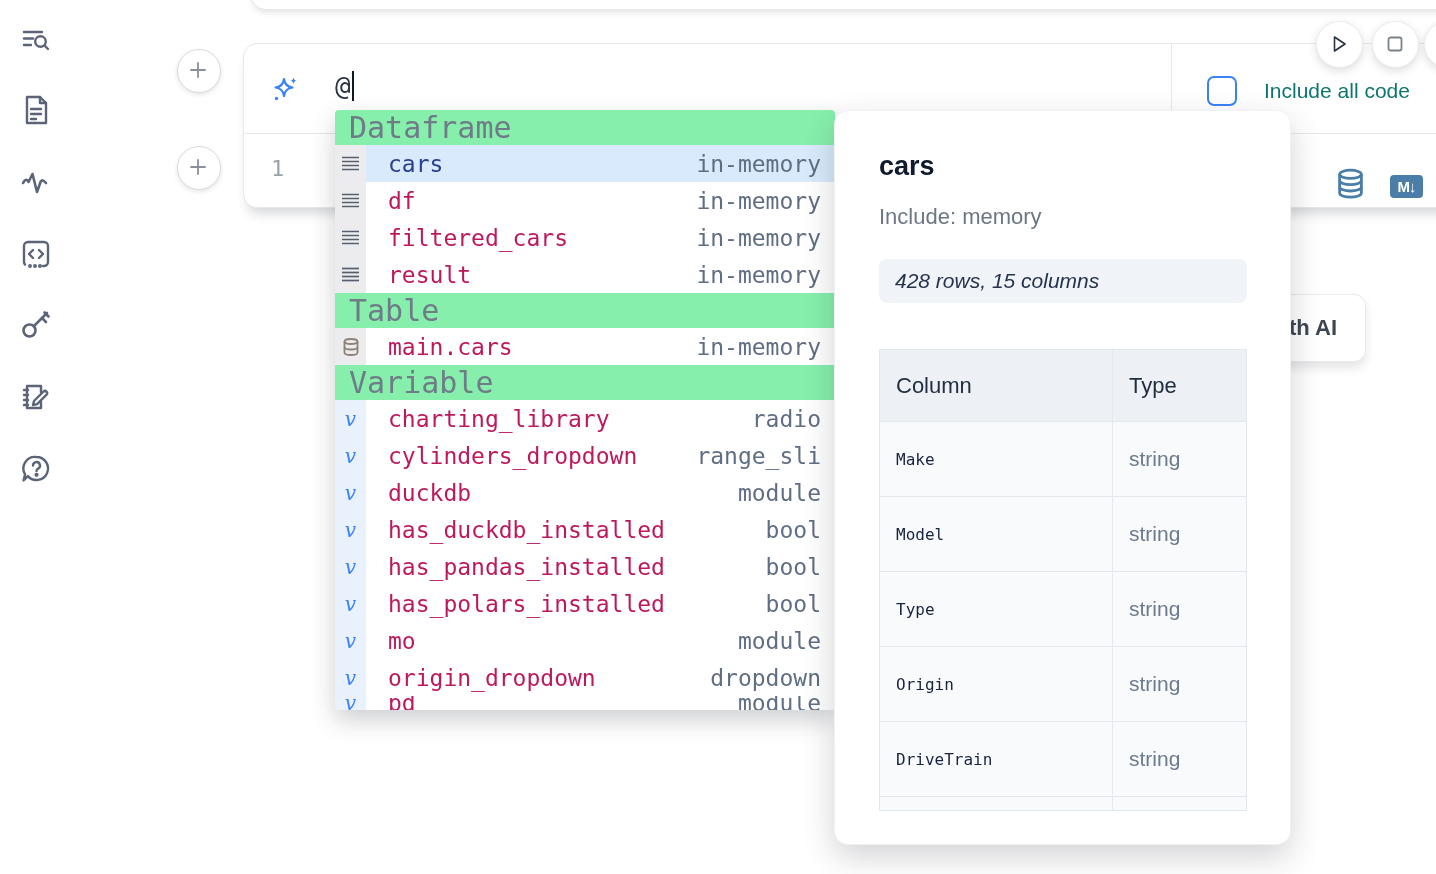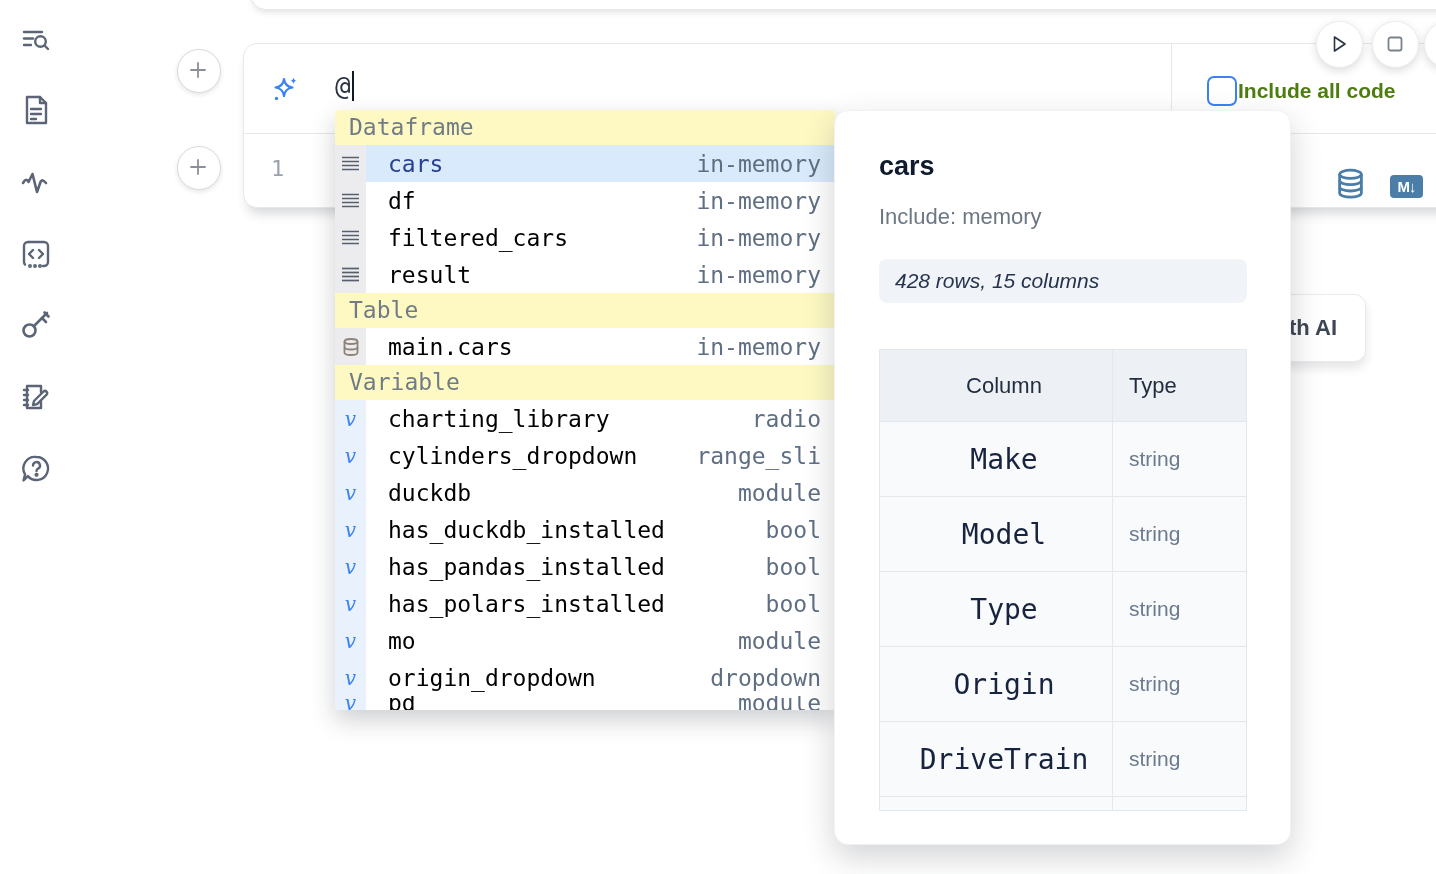--- a/index.html
+++ b/index.html
@@ -25,21 +25,21 @@
   .cell{position:absolute;left:243px;top:43px;width:1212px;height:163px;background:#fff;
     border:1px solid #e7e8ea;border-radius:14px 0 0 14px;
     box-shadow:0 10px 12px -5px rgba(40,45,55,.20);z-index:2;}
   .prompt-row{position:absolute;left:0;top:0;width:100%;height:89px;border-bottom:1px solid #e7e8ea;}
   .sparkle{position:absolute;left:26px;top:31px;width:30px;height:30px;}
   .prompt-text{position:absolute;left:91px;top:27px;font-size:26px;color:#2a3342;}
   .caret{display:inline-block;width:2px;height:30px;background:#111826;vertical-align:-6px;margin-left:1px;}
   .v-divider{position:absolute;left:927px;top:0;width:1px;height:89px;background:#e7e8ea;}
   .checkbox{position:absolute;left:963px;top:32px;width:26px;height:26px;border:2.5px solid #3b82f6;
     border-radius:7px;background:#fff;}
-  .include-label{position:absolute;left:994px;top:35px;font-size:21px;color:#4d7c0f;font-weight:bold;}
+  .include-label{position:absolute;left:1020px;top:35px;font-size:21px;color:#0f766e;}
   .code-row{position:absolute;left:0;top:90px;width:100%;height:72px;}
   .line-no{position:absolute;left:27px;top:22px;font-size:22px;color:#99a2ac;}
   .db-big{position:absolute;left:1092px;top:34px;width:29px;height:32px;color:#4a7da8;}
   .db-big svg,.db-small svg{width:100%;height:100%;display:block;}
   .md-badge{position:absolute;left:1146px;top:41px;width:33px;height:23px;background:#4a7da8;
     border-radius:4px;color:#fff;font-weight:bold;font-size:15px;text-align:center;line-height:23px;
     letter-spacing:-1px;}
 
   
   .circle-btn{position:absolute;width:45px;height:45px;border-radius:50%;background:#fff;
@@ -49,30 +49,30 @@
   
   .genai-btn{position:absolute;left:1140px;top:294px;width:226px;height:68px;background:#fff;
     border:1px solid #e9eaec;border-radius:12px;box-shadow:0 6px 10px rgba(40,45,55,.12);z-index:5;
     font-size:22px;font-weight:bold;color:#3f4754;text-align:right;line-height:66px;
     padding-right:28px;box-sizing:border-box;white-space:nowrap;overflow:hidden;}
 
   
   .dropdown{position:absolute;left:335px;top:110px;width:500px;height:600px;background:#fff;
     border-radius:4px;box-shadow:0 10px 25px rgba(30,35,45,.22);z-index:20;overflow:hidden;
     font-family:"DejaVu Sans Mono",monospace;}
-  .sec-header{height:35px;background:#fef9c3;color:#707b88;font-size:23px;line-height:35px;
+  .sec-header{height:35px;background:#86efac;color:#707b88;font-size:30px;line-height:35px;
     padding-left:14px;}
   .ac-item{height:37px;display:flex;align-items:stretch;background:#fff;}
   .gutter{width:31px;flex:0 0 31px;display:flex;align-items:center;justify-content:center;}
   .gutter.g-gray{background:#ececef;}
   .gutter.g-blue{background:#e9f1fc;}
   .ac-body{flex:1;display:flex;justify-content:space-between;align-items:center;
     padding:0 14px 0 22px;overflow:hidden;}
   .ac-item.selected .ac-body{background:#d8eafb;}
-  .ac-name{font-size:23px;color:#000000;white-space:nowrap;}
+  .ac-name{font-size:23px;color:#be185d;white-space:nowrap;}
   .ac-item.selected .ac-name{color:#27408f;}
   .ac-type{font-size:23px;color:#5f6e82;white-space:nowrap;margin-left:12px;}
   .ac-item.partial{height:14px;overflow:hidden;}
   .ham{width:17px;height:15px;display:block;color:#565f6b;}
   .vvar{font-style:italic;font-size:20px;color:#3b82f6;font-family:"DejaVu Serif",serif;}
   .db-small{width:20px;height:20px;color:#8d8275;}
 
   
   .popup{position:absolute;left:834px;top:110px;width:457px;height:735px;background:#fff;
     border:1px solid #f0f1f3;border-radius:14px;box-shadow:0 12px 32px rgba(30,35,45,.20);
@@ -80,24 +80,24 @@
   .pv-title{position:absolute;left:44px;top:40px;font-size:27px;font-weight:bold;color:#0f1b2d;}
   .pv-source{position:absolute;left:44px;top:93px;font-size:22px;color:#6b7785;}
   .pv-pill{position:absolute;left:44px;top:148px;width:368px;height:44px;background:#f0f4f9;
     border-radius:8px;font-size:21px;color:#26334d;line-height:44px;padding-left:16px;
     box-sizing:border-box;font-style:italic;}
   .pv-table{position:absolute;left:44px;top:238px;width:368px;height:462px;
     border:1px solid #e3e8ee;box-sizing:border-box;overflow:hidden;}
   .pv-hrow{display:flex;height:71px;background:#edf1f6;}
   .pv-row{display:flex;height:74px;background:#f9fafc;border-top:1px solid #e3e8ee;}
   .pv-c1{width:233px;box-sizing:border-box;border-right:1px solid #e3e8ee;display:flex;
-    align-items:center;padding-left:16px;justify-content:center;}
+    align-items:center;padding-left:16px;}
   .pv-c2{flex:1;display:flex;align-items:center;padding-left:16px;}
   .pv-h{font-size:22px;color:#222e40;}
-  .pv-col{font-family:"DejaVu Sans Mono",monospace;font-size:28px;color:#17233f;}
+  .pv-col{font-family:"DejaVu Sans Mono",monospace;font-size:16px;color:#17233f;}
   .pv-type{font-size:21px;color:#6b7a8d;}
 </style>
 </head>
 <body>
 
 <div class="sidebar">
   <div class="side-icon" style="top:23px">
     <svg viewBox="0 0 34 34" fill="none" stroke="currentColor" stroke-width="2.4" stroke-linecap="round">
       <line x1="5" y1="9" x2="23" y2="9"></line>
         <line x1="5" y1="15.5" x2="14" y2="15.5"></line>

